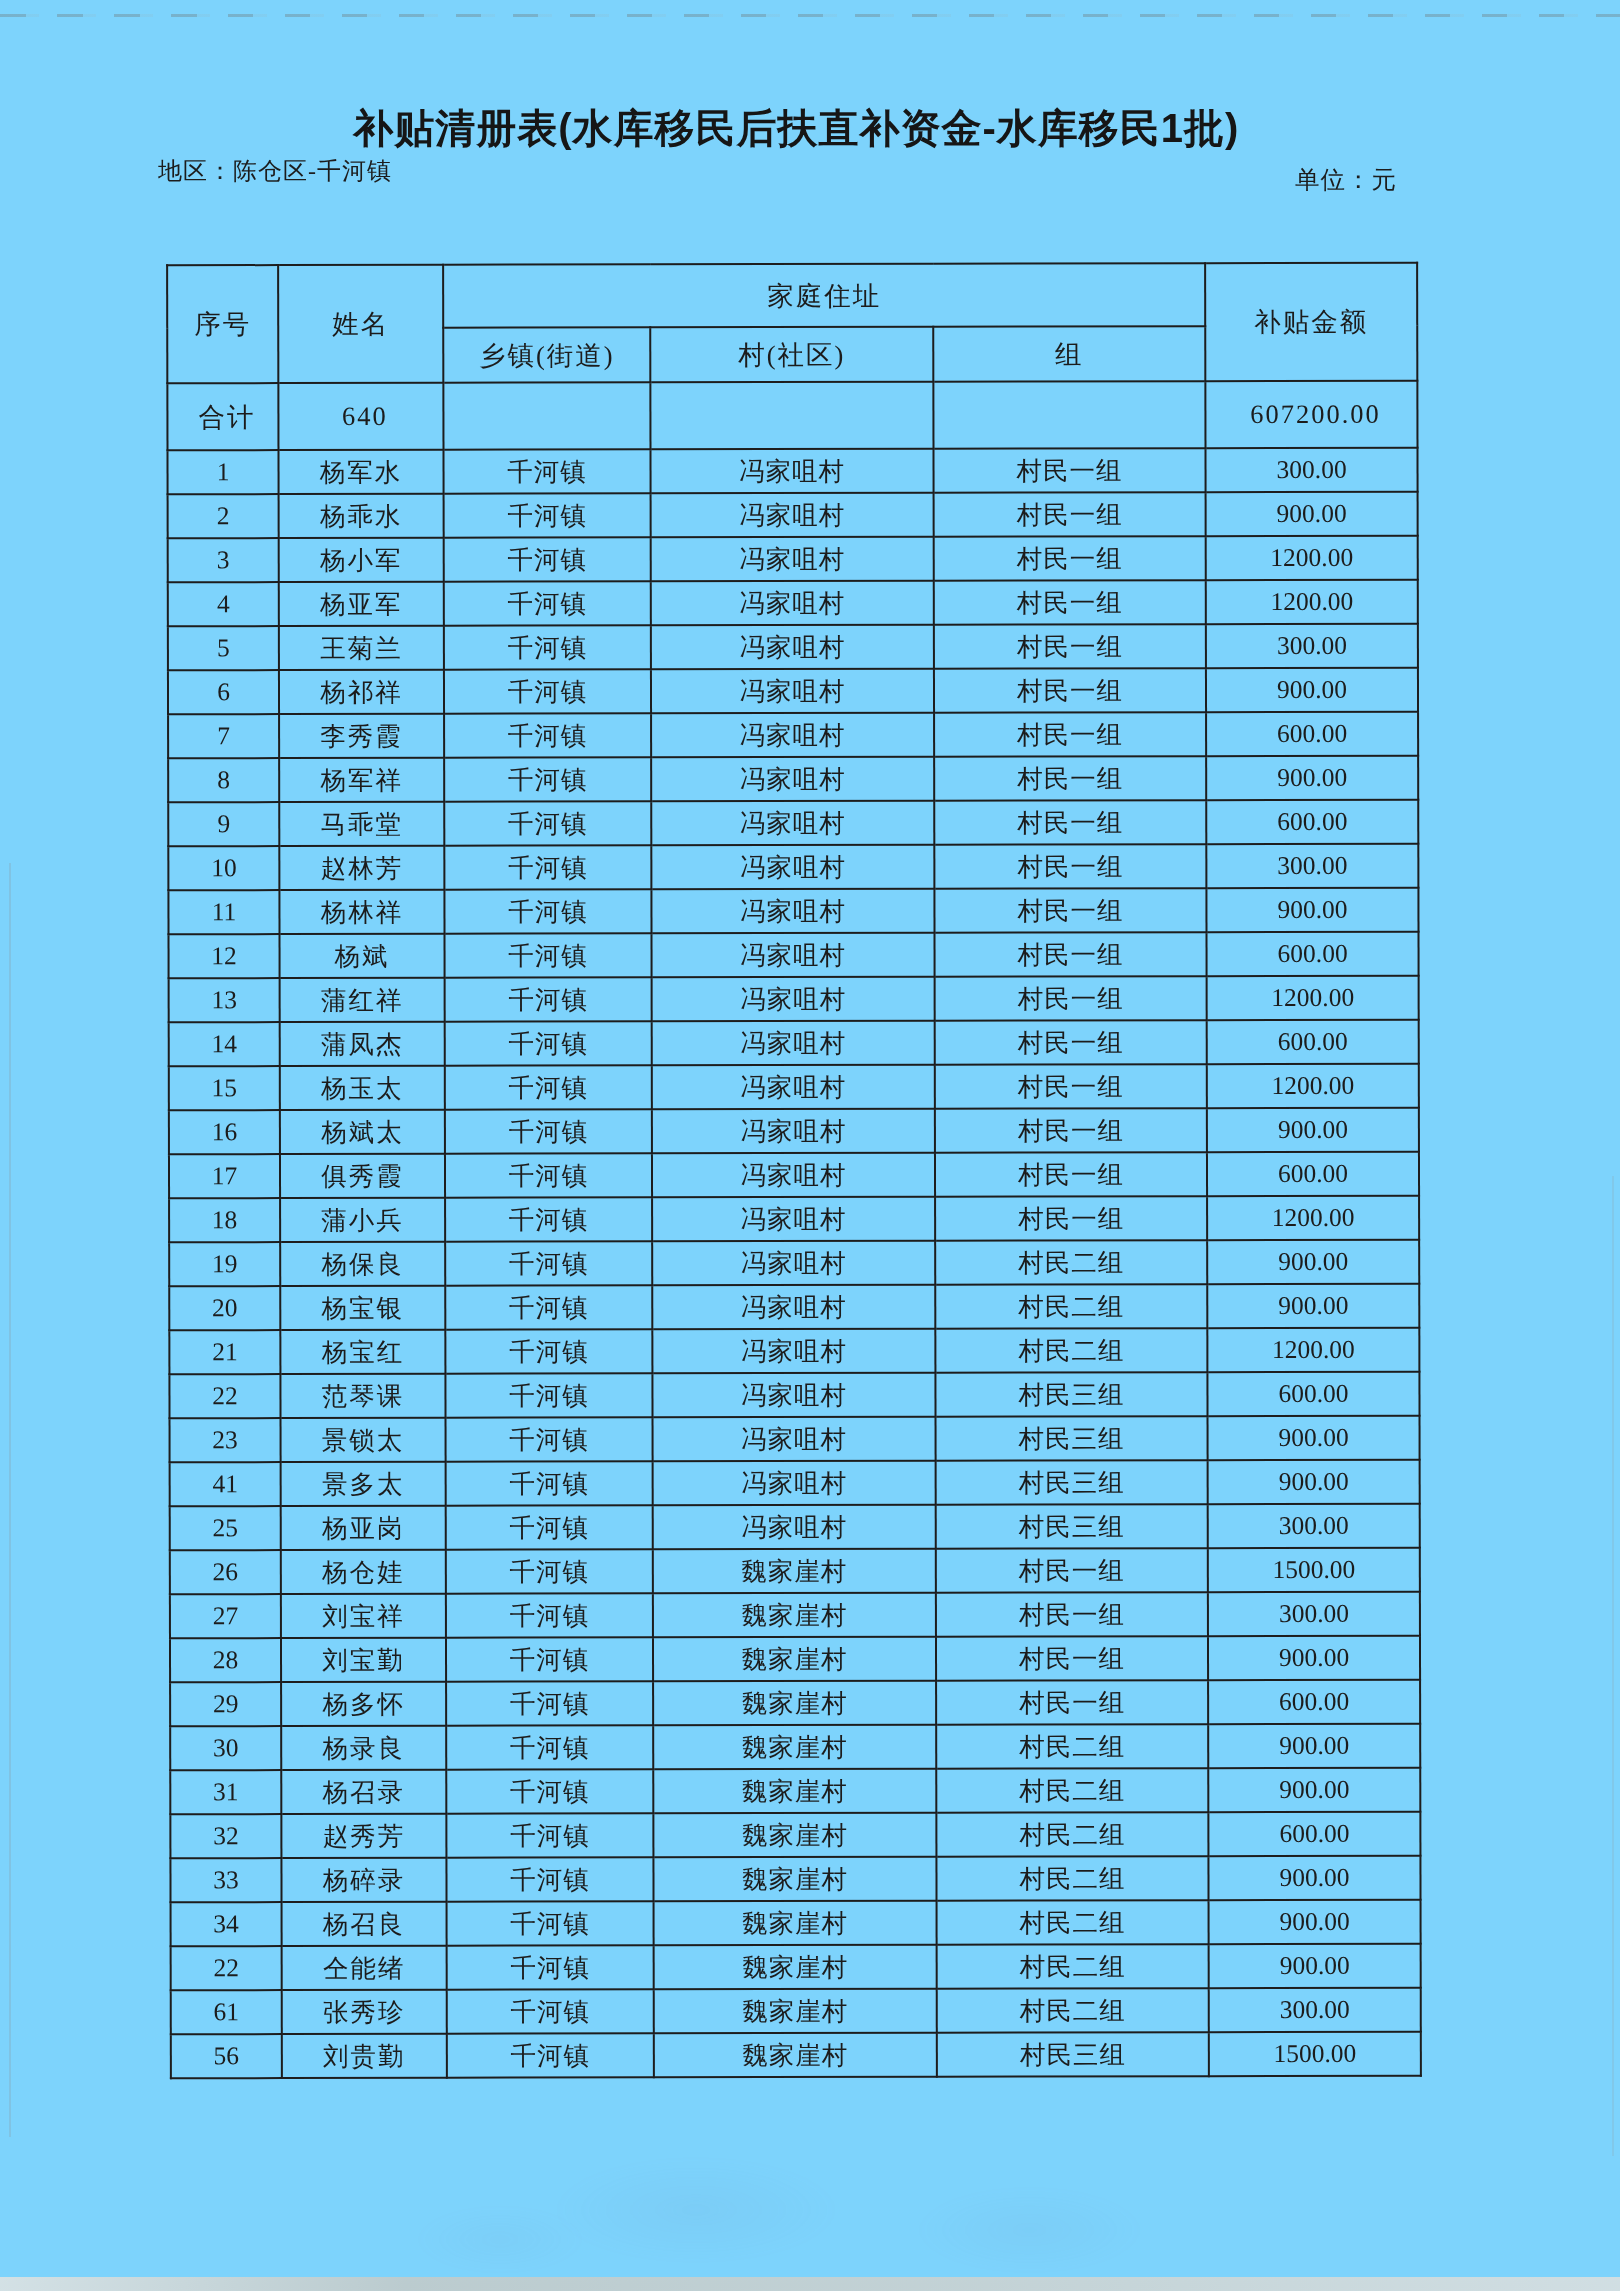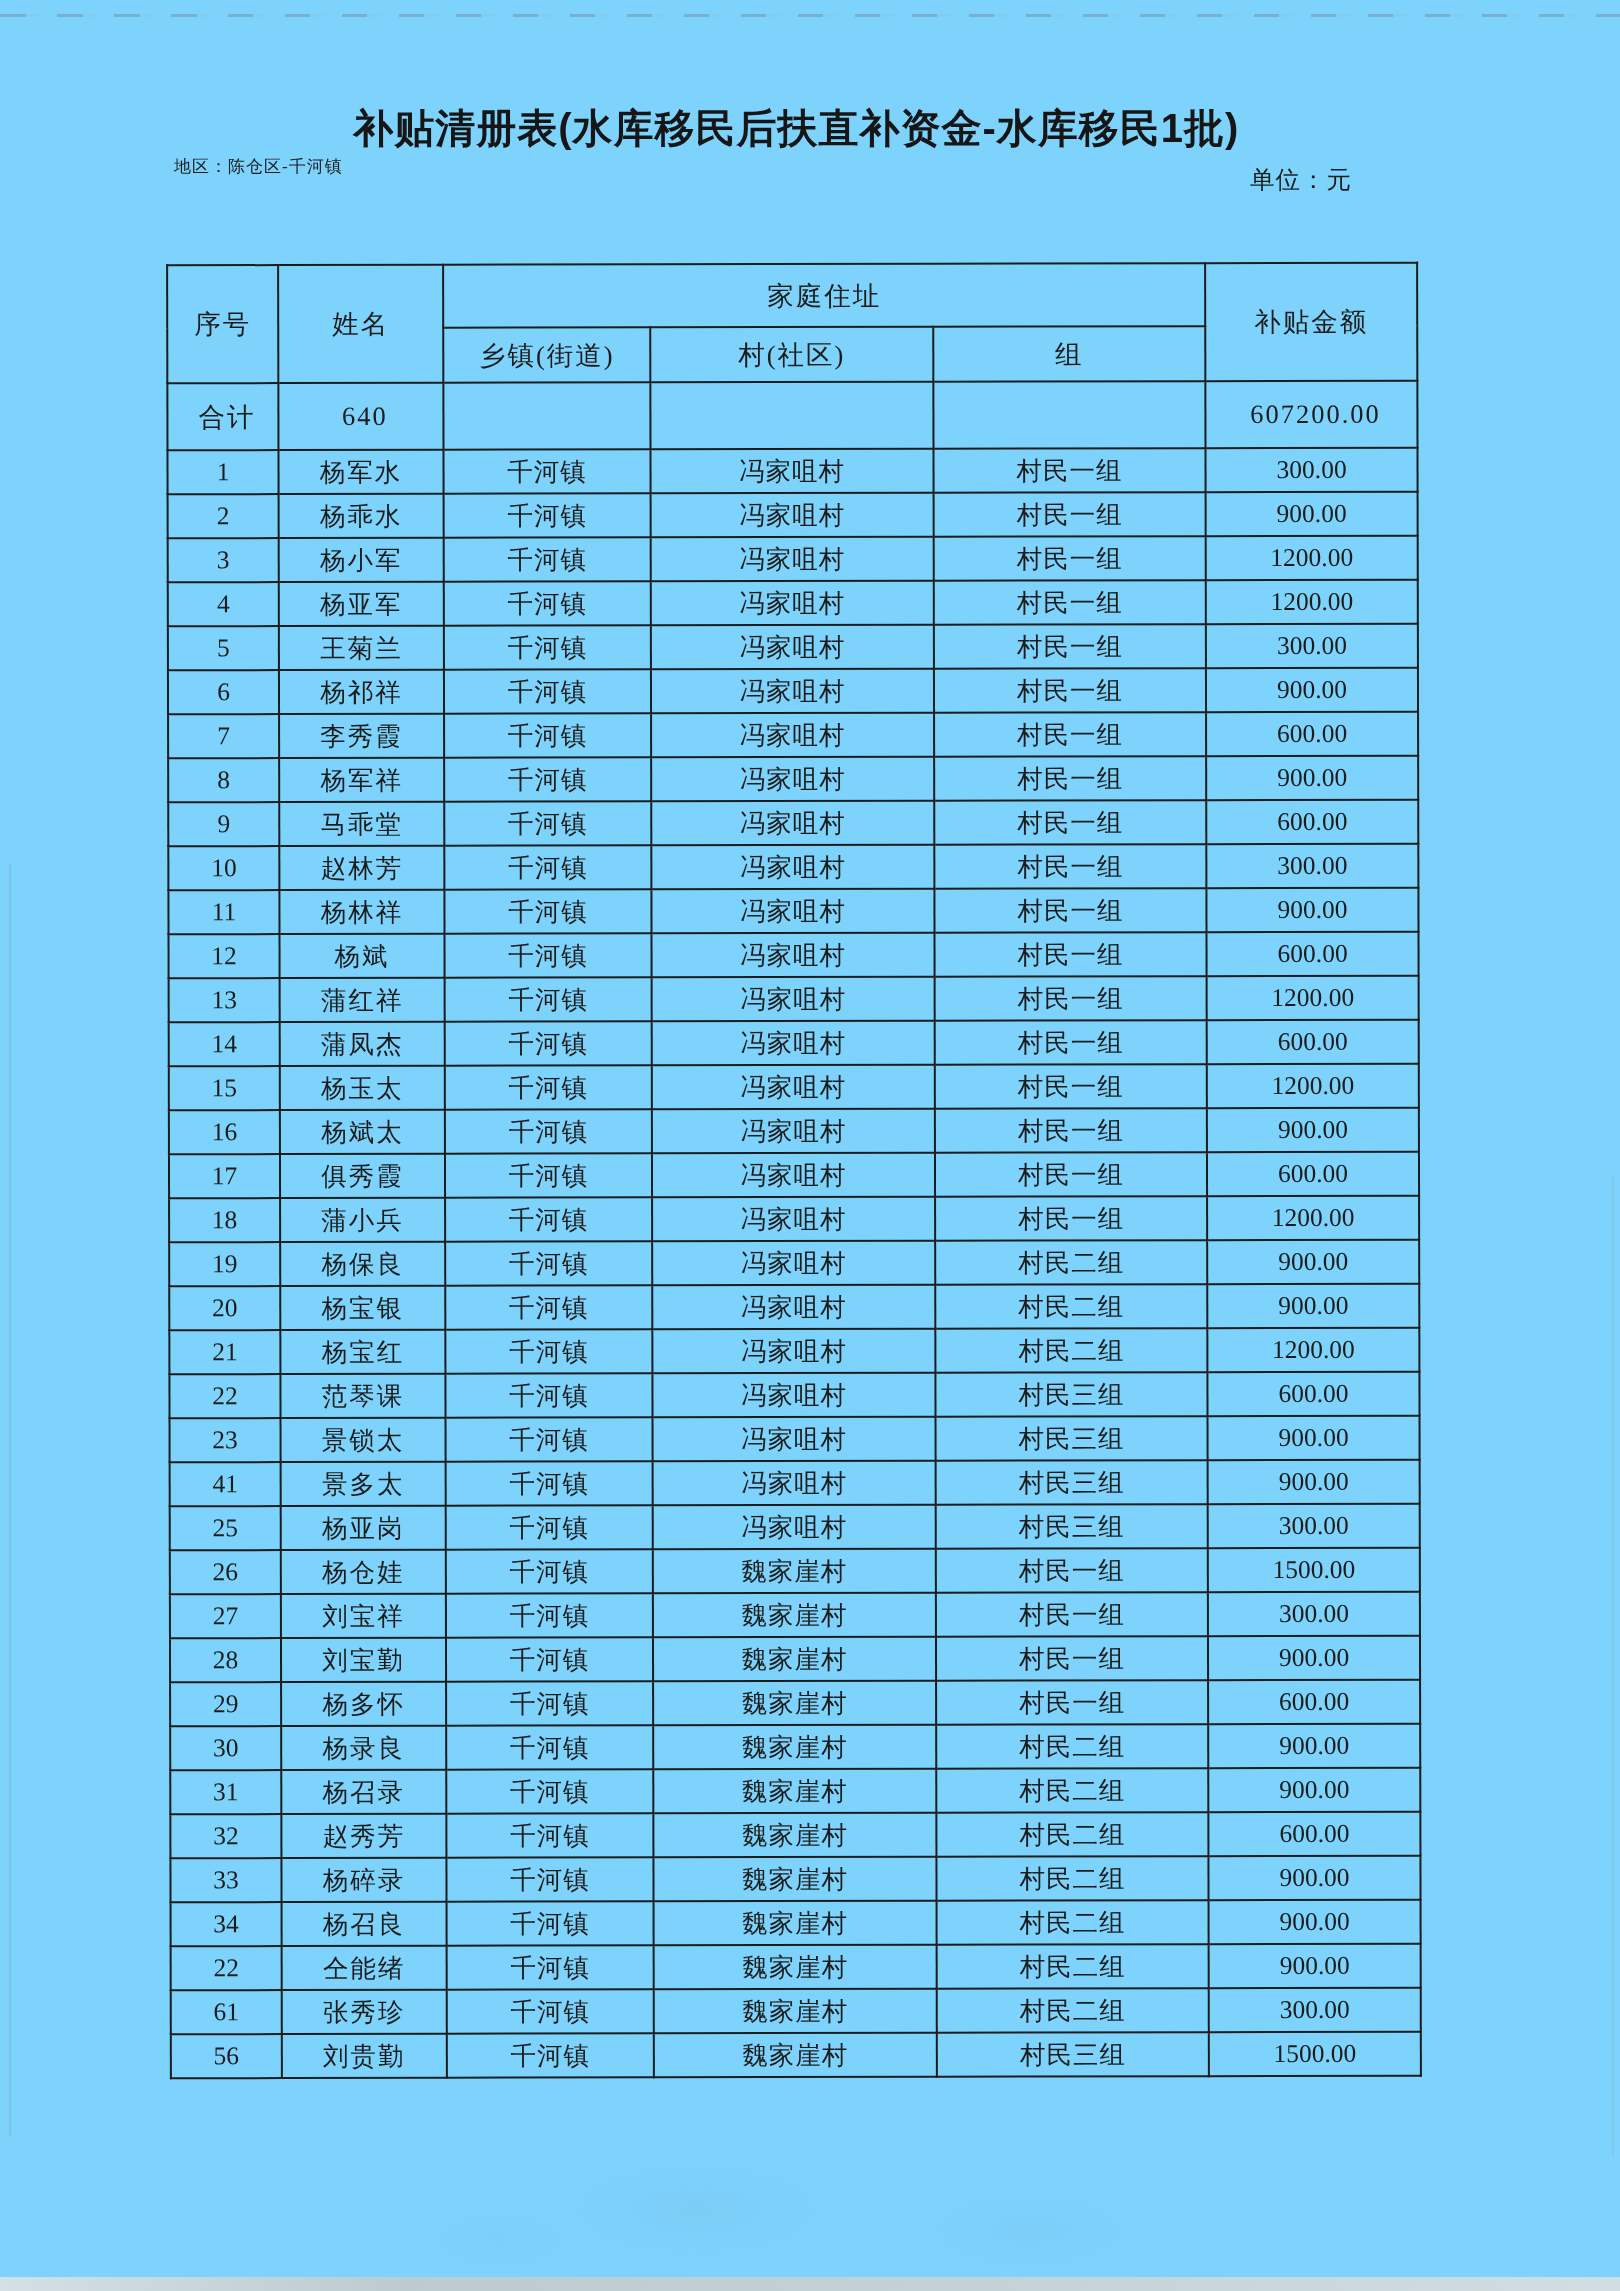--- a/index.html
+++ b/index.html
@@ -41,25 +41,25 @@
 
   .doc-title{
     position:absolute;top:101px;left:0;width:100%;
     text-align:center;
     font-family:"Liberation Sans", sans-serif;
     font-weight:700;font-size:40px;letter-spacing:1px;
     transform:translateX(-13.7px);
     color:#161616;
   }
   .meta-region{
-    position:absolute;left:174px;top:155px;
-    font-size:17px;letter-spacing:1px;
+    position:absolute;left:158px;top:155px;
+    font-size:24px;letter-spacing:1px;
   }
   .meta-unit{
-    position:absolute;left:1250px;top:163px;
+    position:absolute;left:1295px;top:163px;
     font-size:24.5px;letter-spacing:1px;
   }
 
   table.register{
     position:absolute;left:168px;top:263px;
     width:1249px;
     border-collapse:collapse;table-layout:fixed;
     transform:rotate(-0.12deg);
   }
   table.register th, table.register td{

